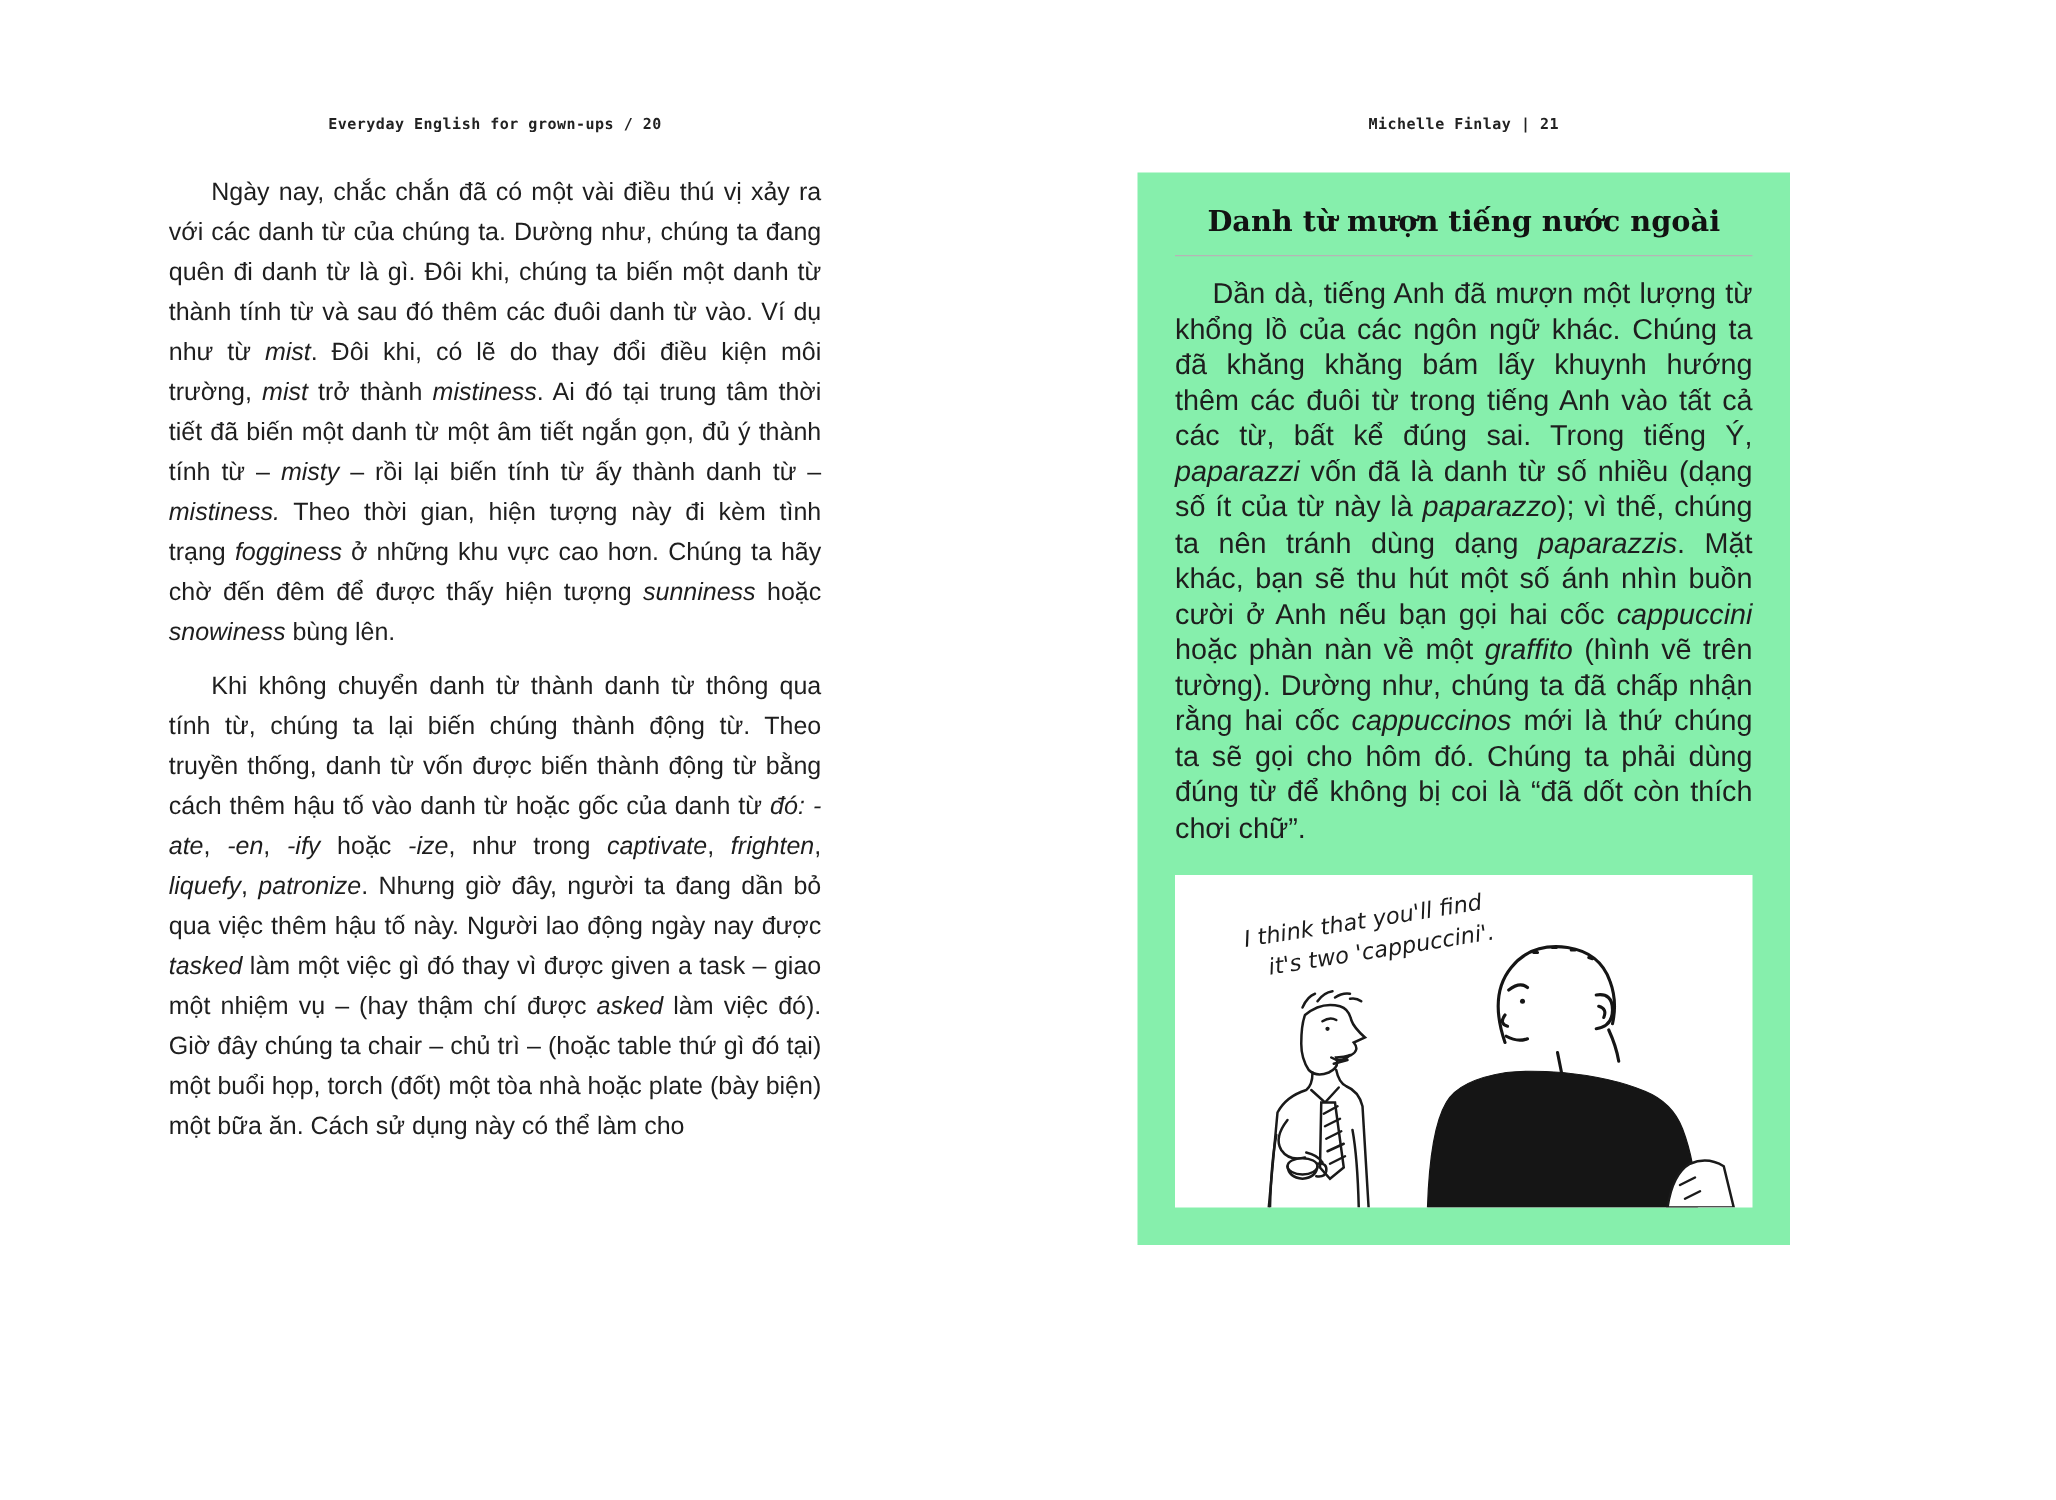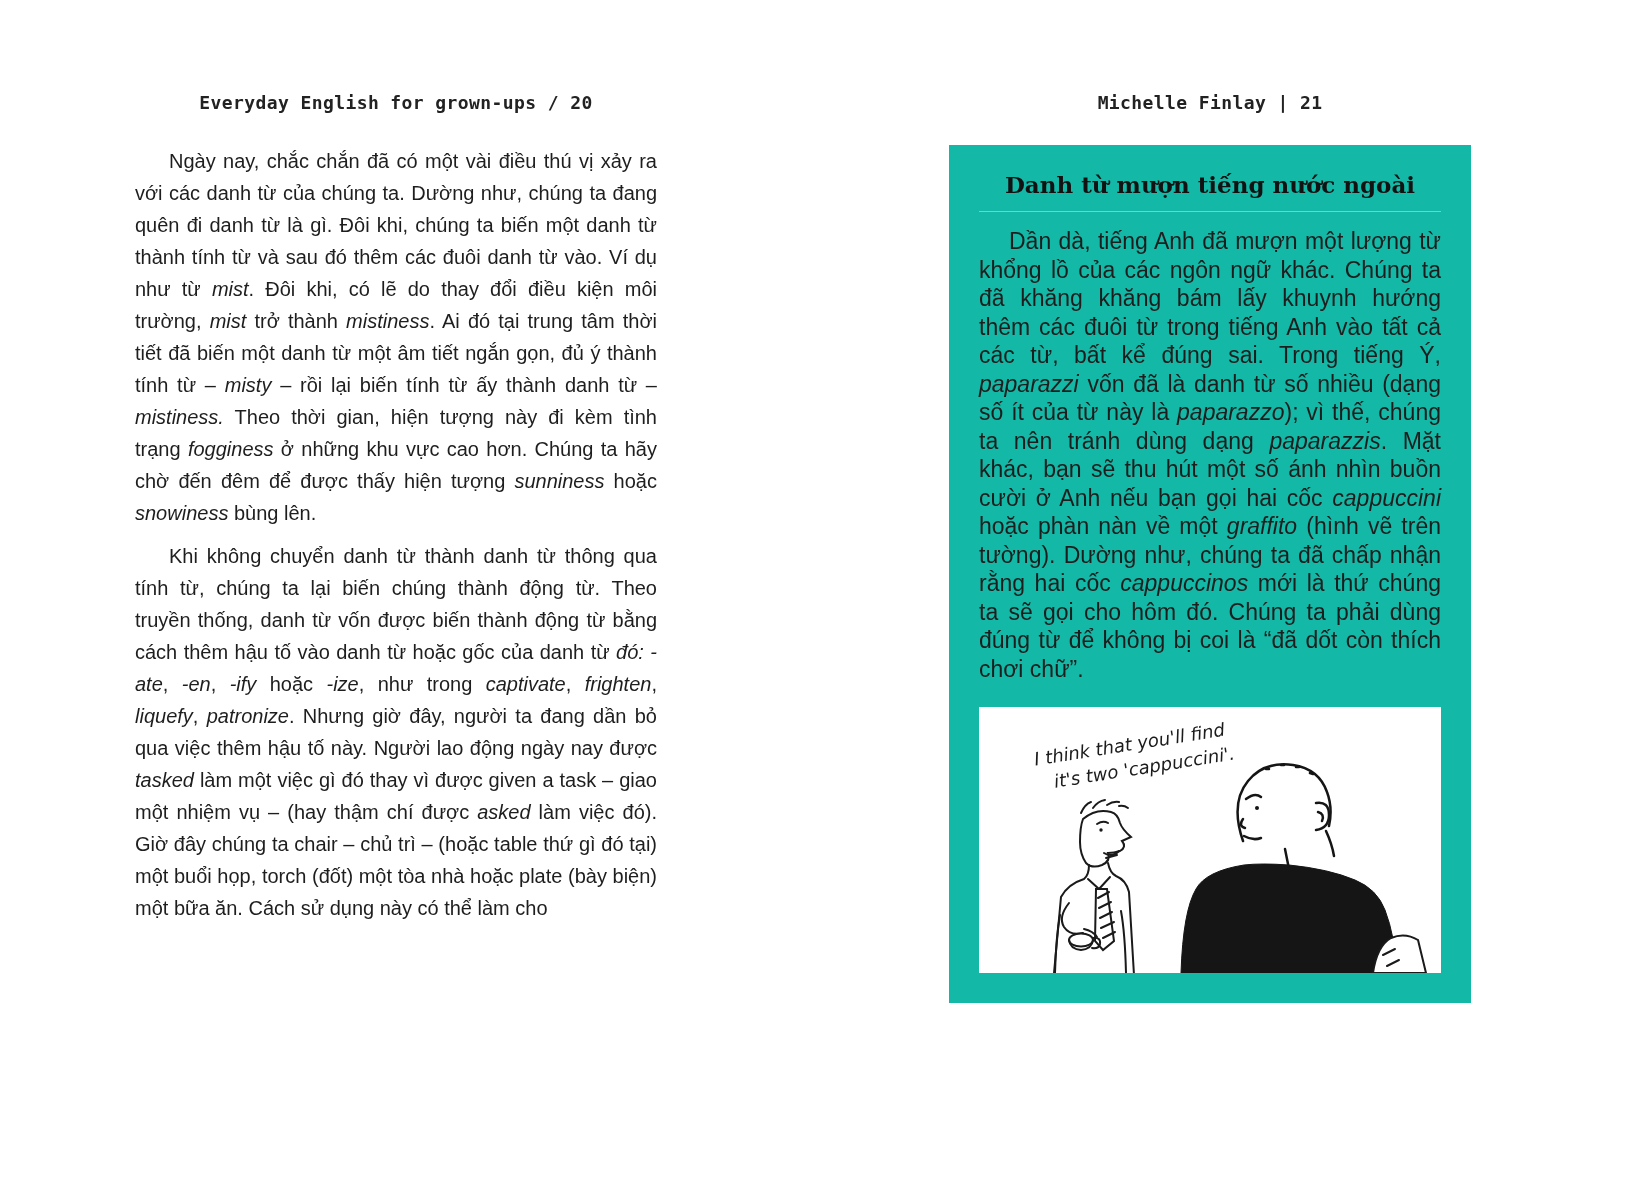--- a/index.html
+++ b/index.html
@@ -7,27 +7,27 @@
   .spread {
     position:relative;
     width:1645px; height:1200px;
     background:#ffffff;
     font-family:"Liberation Sans","DejaVu Sans",sans-serif;
     color:#1e1e1e;
     overflow:hidden;
   }
   .col { position:absolute; top:92px; width:522px; }
   .col-left  { left:135px; }
-  .col-right { left:949px; }
+  .col-right { left:910px; }
 
   .running-header {
     text-align:center;
     font-family:"DejaVu Sans Mono","Liberation Mono",monospace;
     font-weight:bold;
-    font-size:18px;
+    font-size:12px;
     letter-spacing:0.4px;
     color:#222222;
     margin-bottom:32px;
     white-space:nowrap;
   }
 
   .heading {
     font-family:"DejaVu Serif","Liberation Serif",serif;
     font-weight:700;
     font-size:29px;
@@ -40,21 +40,21 @@
     font-size:20px;
     line-height:32px;
     text-align:justify;
     text-indent:34px;
   }
   .body-par + .body-par { margin-top:11px; }
   .no-indent { text-indent:0; }
   em { font-style:italic; }
 
   .graybox {
-    background:#14b8a6;
+    background:#86efac;
     margin-top:23px;
     padding:26px 30px 30px 30px;
   }
   .graybox-title {
     font-family:"DejaVu Serif","Liberation Serif",serif;
     font-weight:700;
     font-size:23px;
     text-align:center;
     color:#121212;
     padding-bottom:13px;

